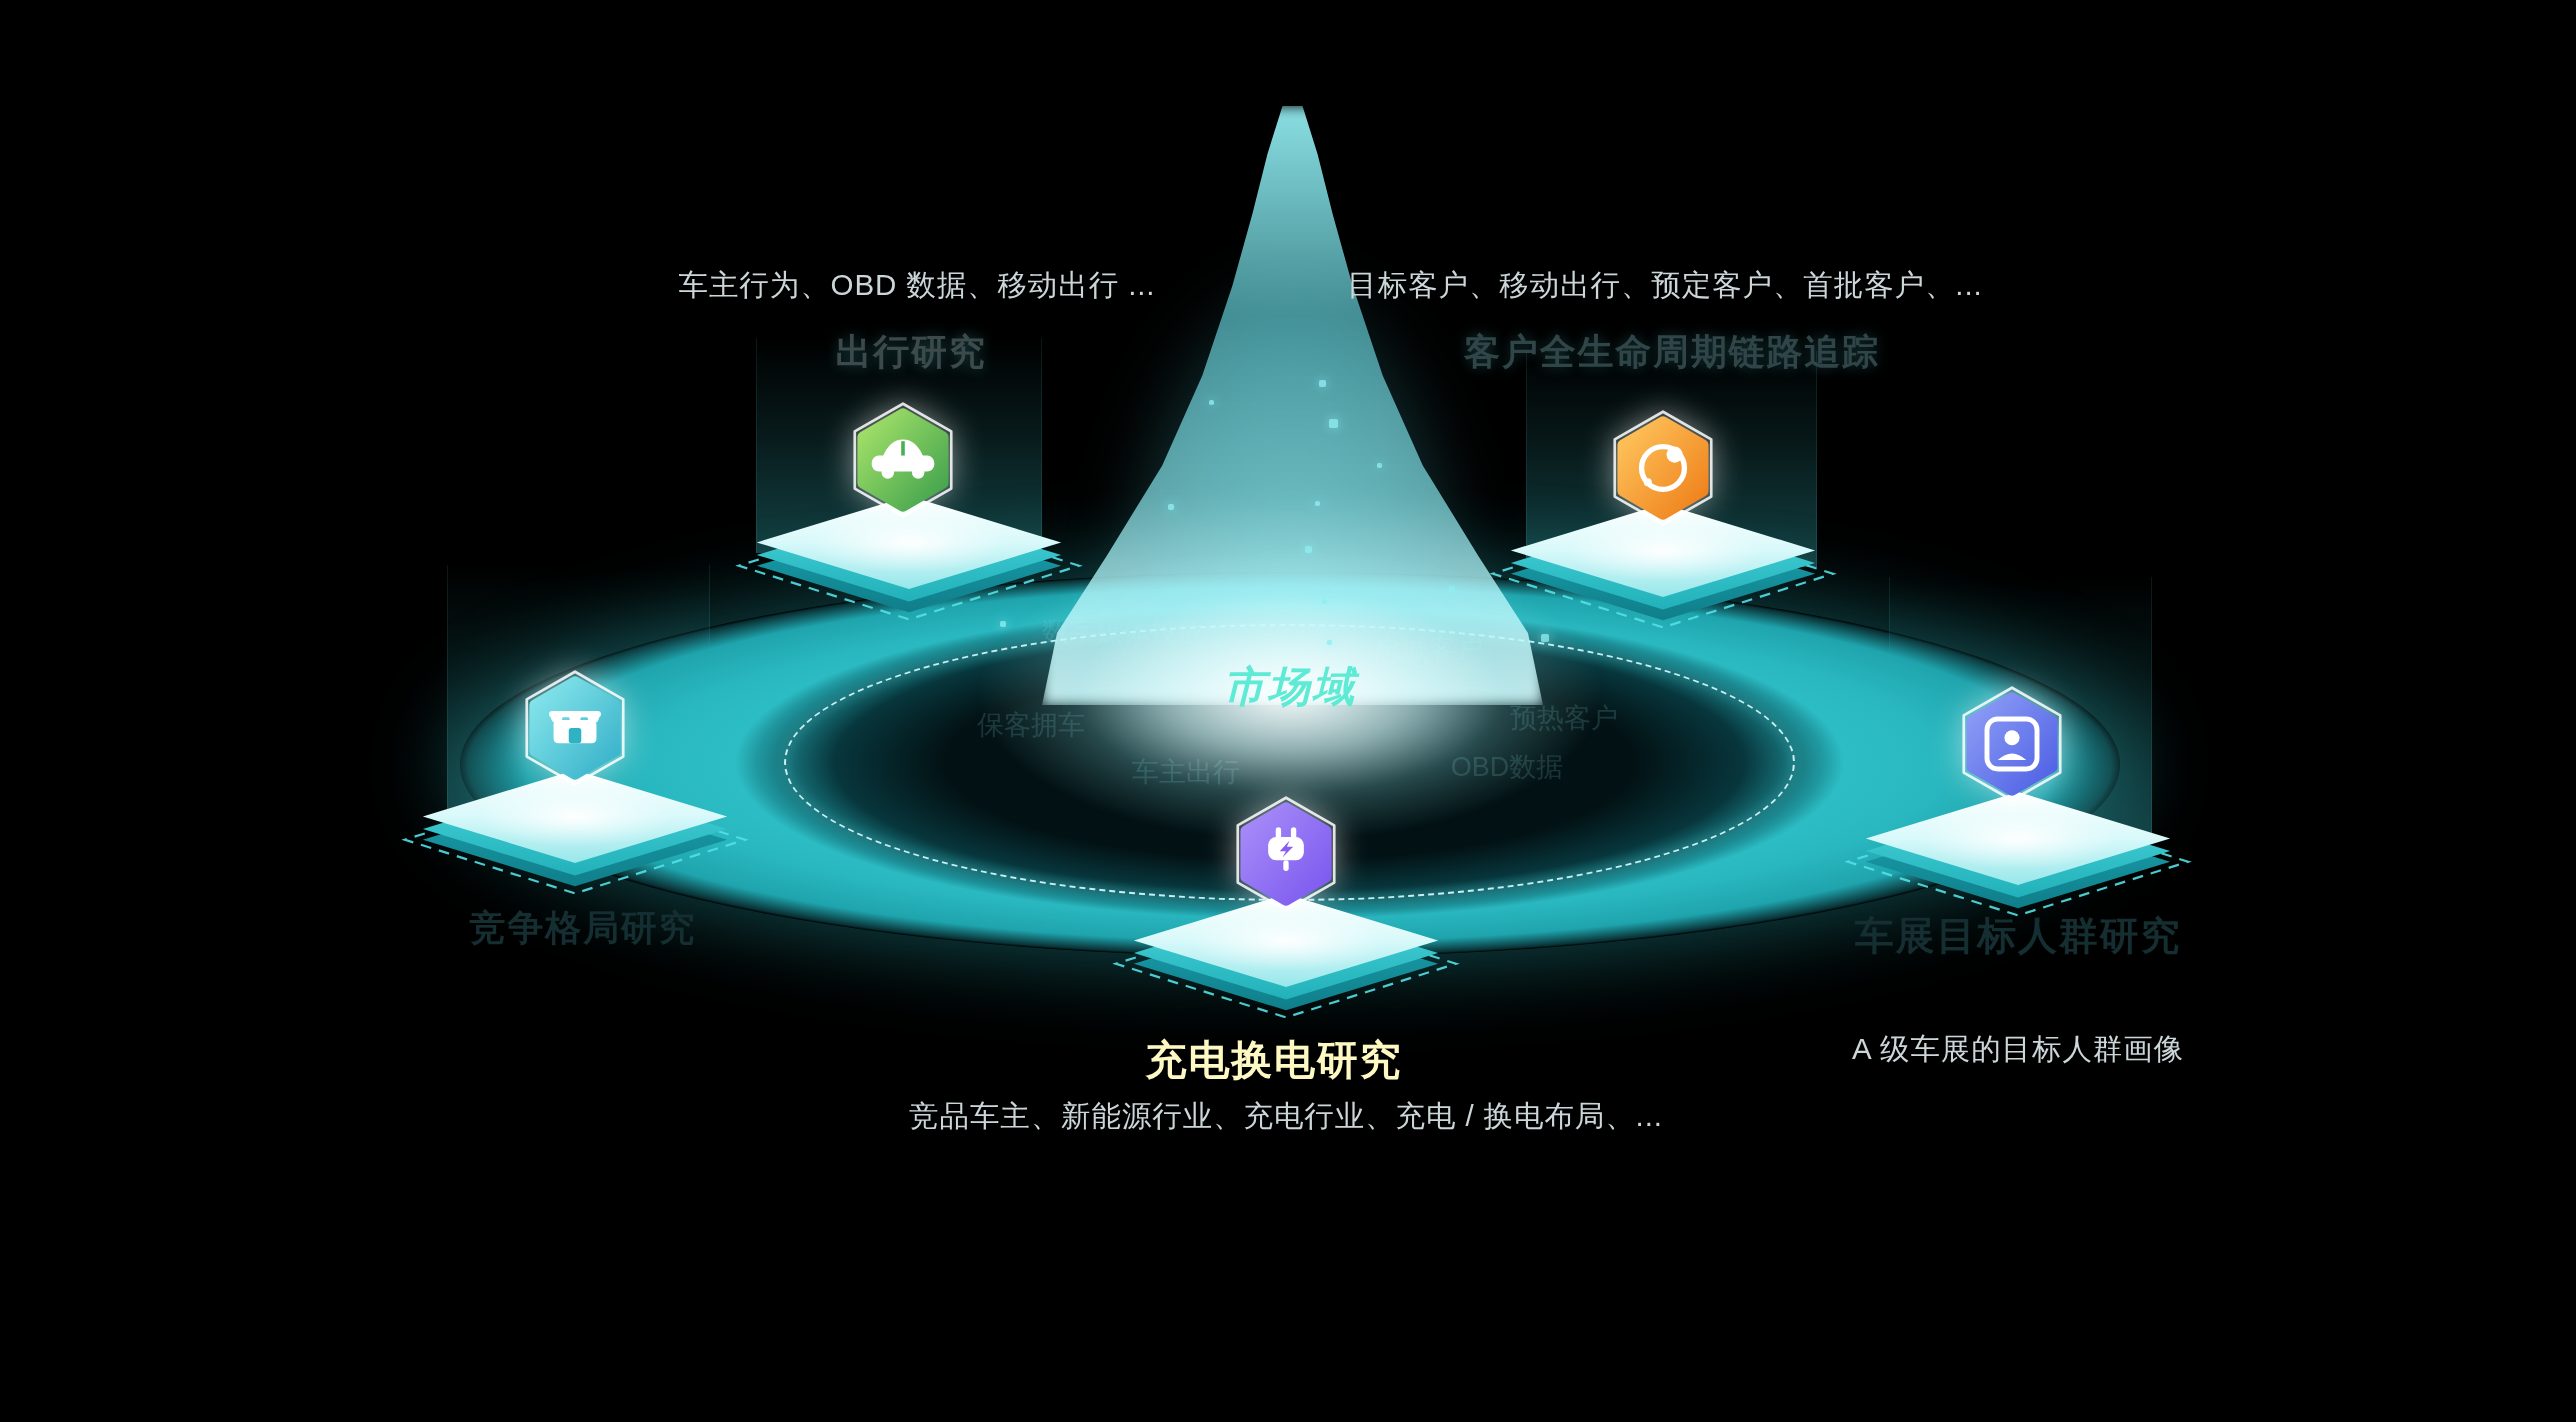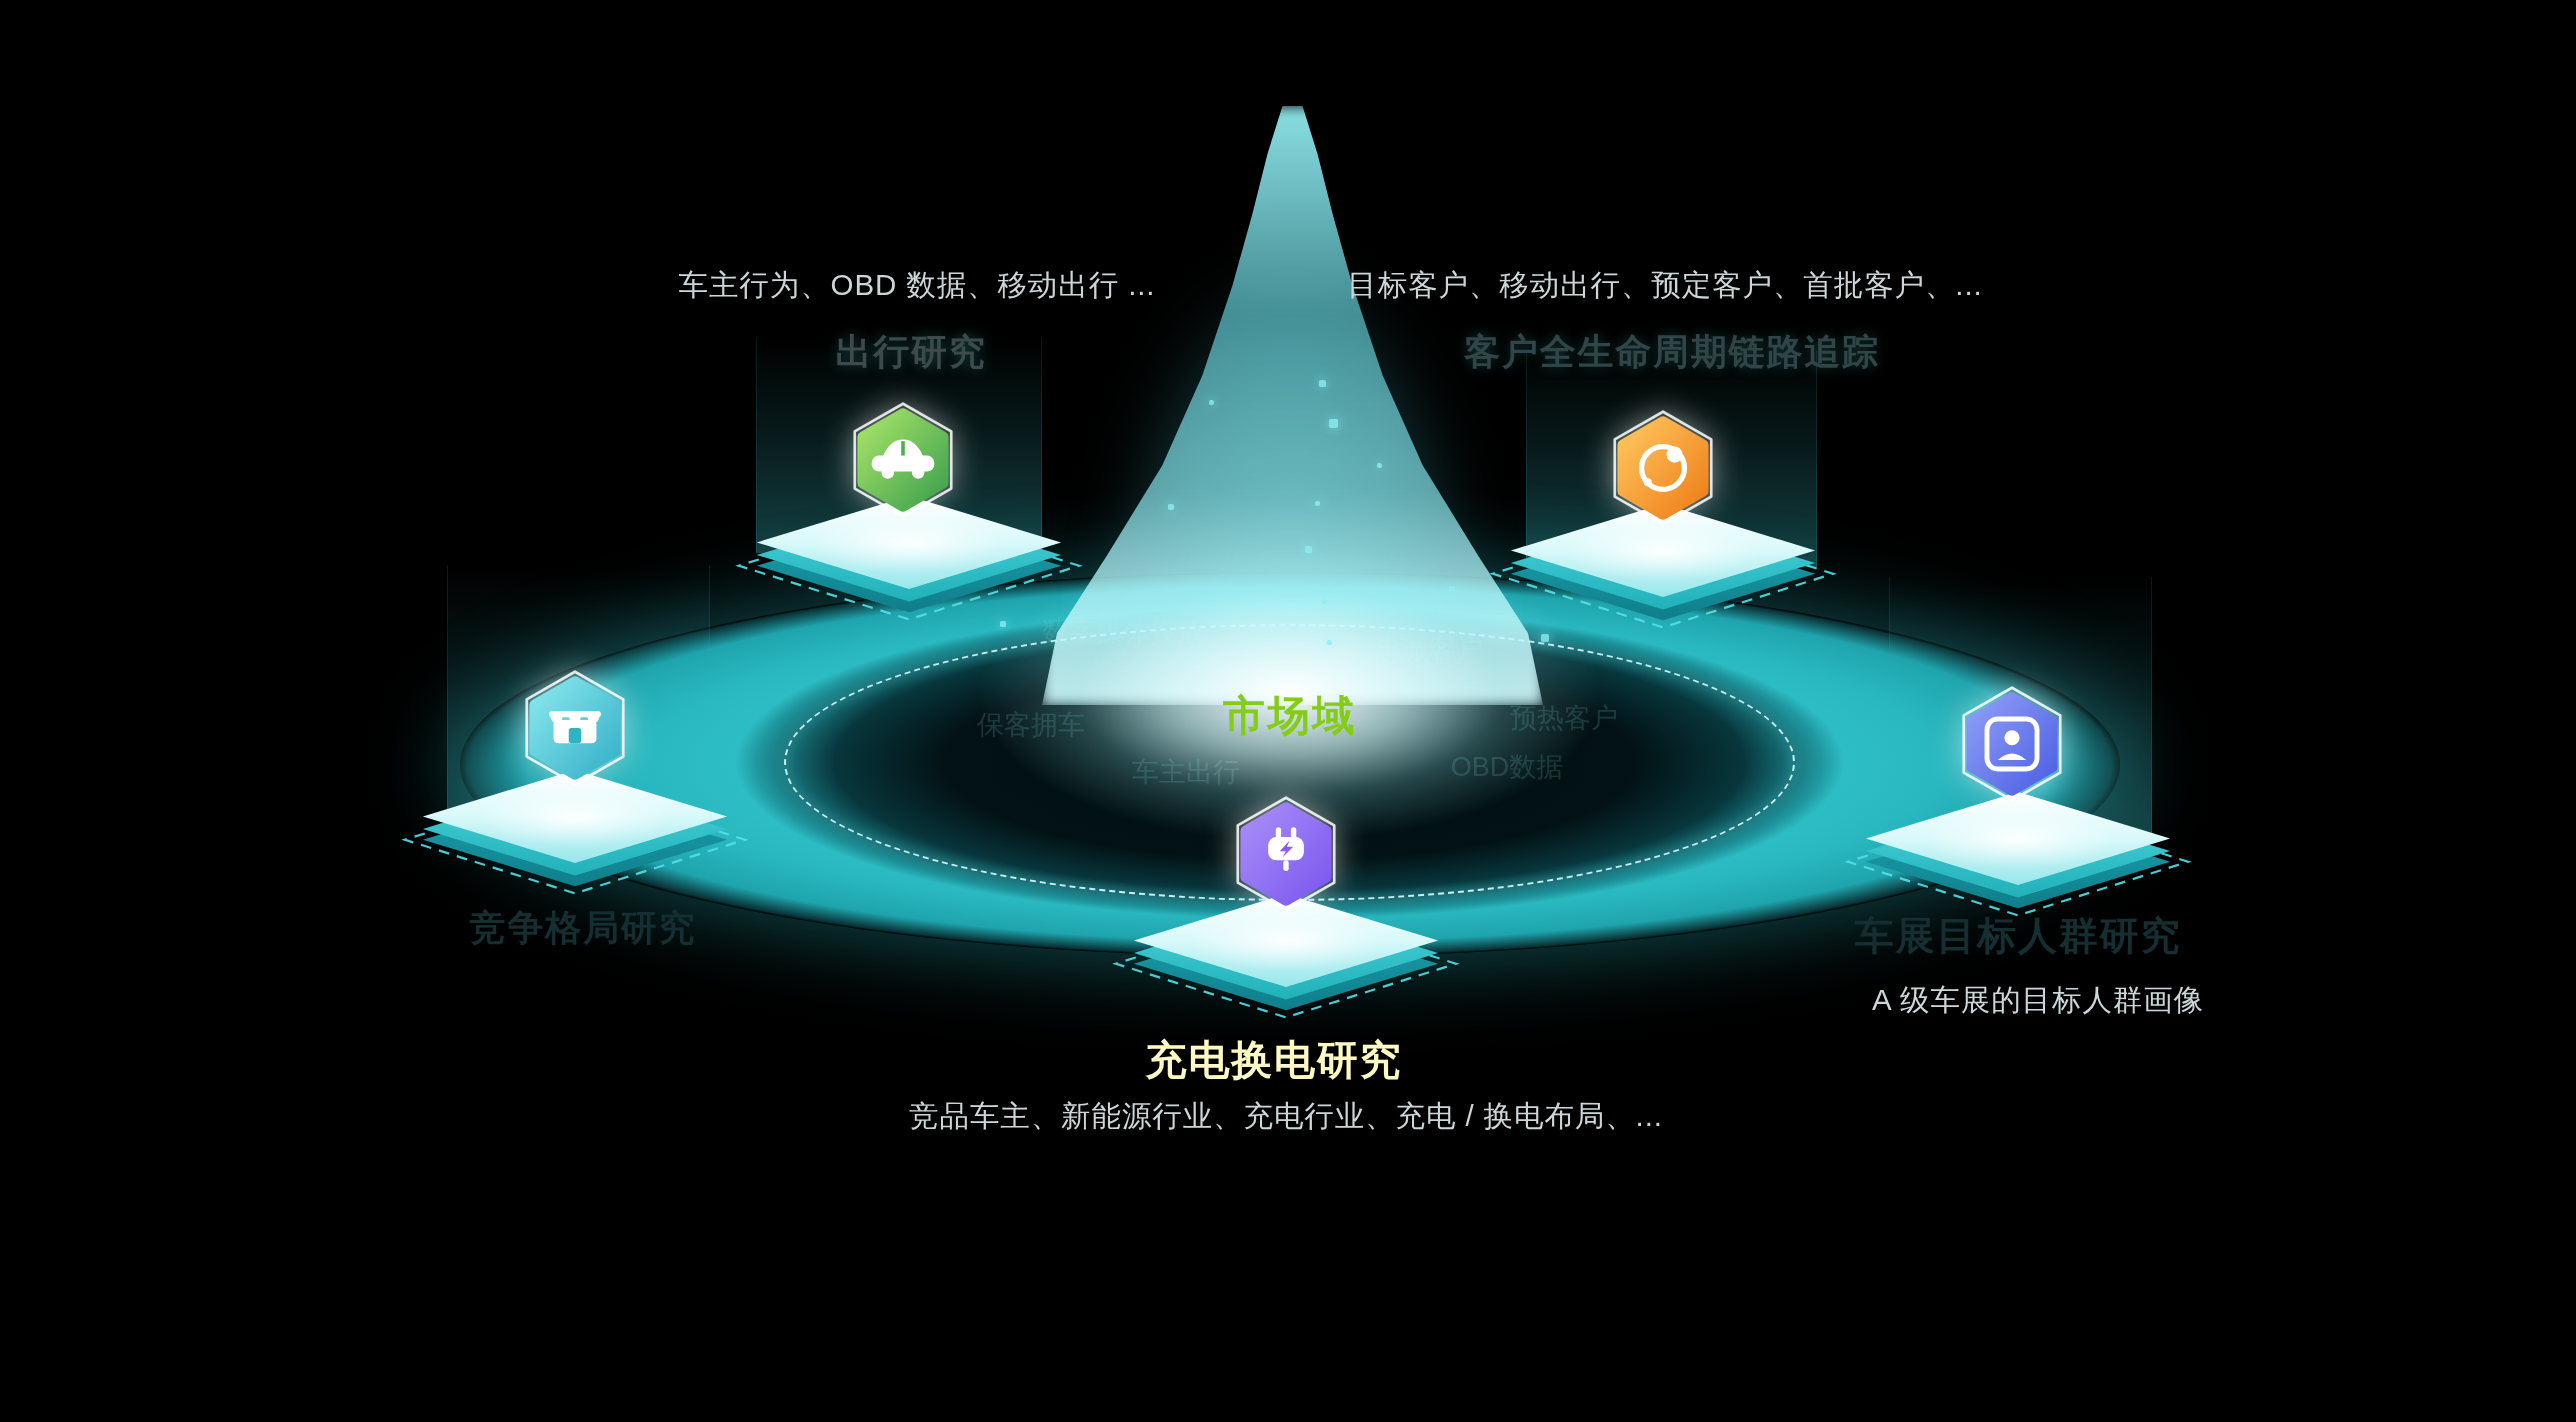--- a/index.html
+++ b/index.html
@@ -49,39 +49,39 @@
     background: linear-gradient(to bottom, rgba(150,242,246,0.92) 0%, rgba(110,230,240,0.60) 35%, rgba(140,240,246,0.66) 65%, rgba(222,253,255,0.92) 100%);
     clip-path: polygon(48% 0%, 52% 0%, 55% 8%, 58% 18%, 62% 30%, 68% 45%, 76% 60%, 87% 75%, 97% 88%, 100% 100%, 0% 100%, 3% 88%, 13% 75%, 24% 60%, 32% 45%, 38% 30%, 42% 18%, 45% 8%);
     filter: blur(6.3px);
   }
   .center-glow {
     left:977px; top:546px; width:626px; height:295px; border-radius:50%;
     background: radial-gradient(closest-side, rgba(255,255,255,0.96), rgba(220,252,253,0.60) 40%, rgba(150,238,242,0.25) 68%, rgba(150,238,242,0) 100%);
     filter: blur(3.6px);
   }
   .center-label {
-    left:1290px; top:716px; transform:translate(-50%,-50%);
-    font-size:42px; font-weight:700; color:#84cc16; letter-spacing:2.7px; white-space:nowrap;
+    left:1290px; top:687px; transform:translate(-50%,-50%);
+    font-size:42px; font-weight:700; color:#5eead4; letter-spacing:2.7px; white-space:nowrap;font-style:italic;
   }
 
   
   .title { transform:translate(-50%,-50%); font-weight:700; white-space:nowrap; letter-spacing:1.8px; }
   #t-travel    { left:911px; top:352px; font-size:36px; color:#3c4a4b; text-shadow:0 0 12.5px rgba(90,220,228,0.30); }
   #t-lifecycle { left:1662px; top:352px; font-size:36px; color:#2f4547; text-shadow:0 0 12.5px rgba(90,220,228,0.25);margin-left:10px; }
   #t-competition { left:583px;  top:928px; font-size:36px; color:#142e31; }
   #t-audience    { left:2018px; top:936px; font-size:39px; color:#142e31; }
   #t-charging    { left:1274px; top:1060px; font-size:41px; color:#fef9c3; }
   .sub {
     transform:translate(-50%,-50%); font-size:29.5px; color:#ccd6d8;
     white-space:nowrap; letter-spacing:0.9px;
   }
   #s-travel    { left:917px; top:286px; }
   #s-lifecycle { left:1665px; top:286px; }
   #s-competition { left:580px;  top:991px; }
-  #s-audience    { left:2018px; top:1001px;margin-left:20px; }
+  #s-audience    { left:2018px; top:1050px; }
   #s-charging    { left:1286px; top:1117px; }
 
   .wm { transform:translate(-50%,-50%); font-size:27px; color:#7fd4da; opacity:0.18; white-space:nowrap; }
 
   .p { border-radius:1.8px; background:#8feef2; opacity:0.8; box-shadow:0 0 10.7px rgba(140,240,245,0.9); }
 
   svg.plat, svg.hex { overflow:visible; }
   svg.hex { filter: drop-shadow(0 0 16px rgba(255,255,255,0.55)); }
   .hex-ring { fill:none; stroke:rgba(255,255,255,0.85); stroke-width:3; stroke-linejoin:round; }
   .plat-dash { fill:none; stroke:#52e0e6; stroke-width:2.5; stroke-dasharray:12 9; opacity:0.9; }

